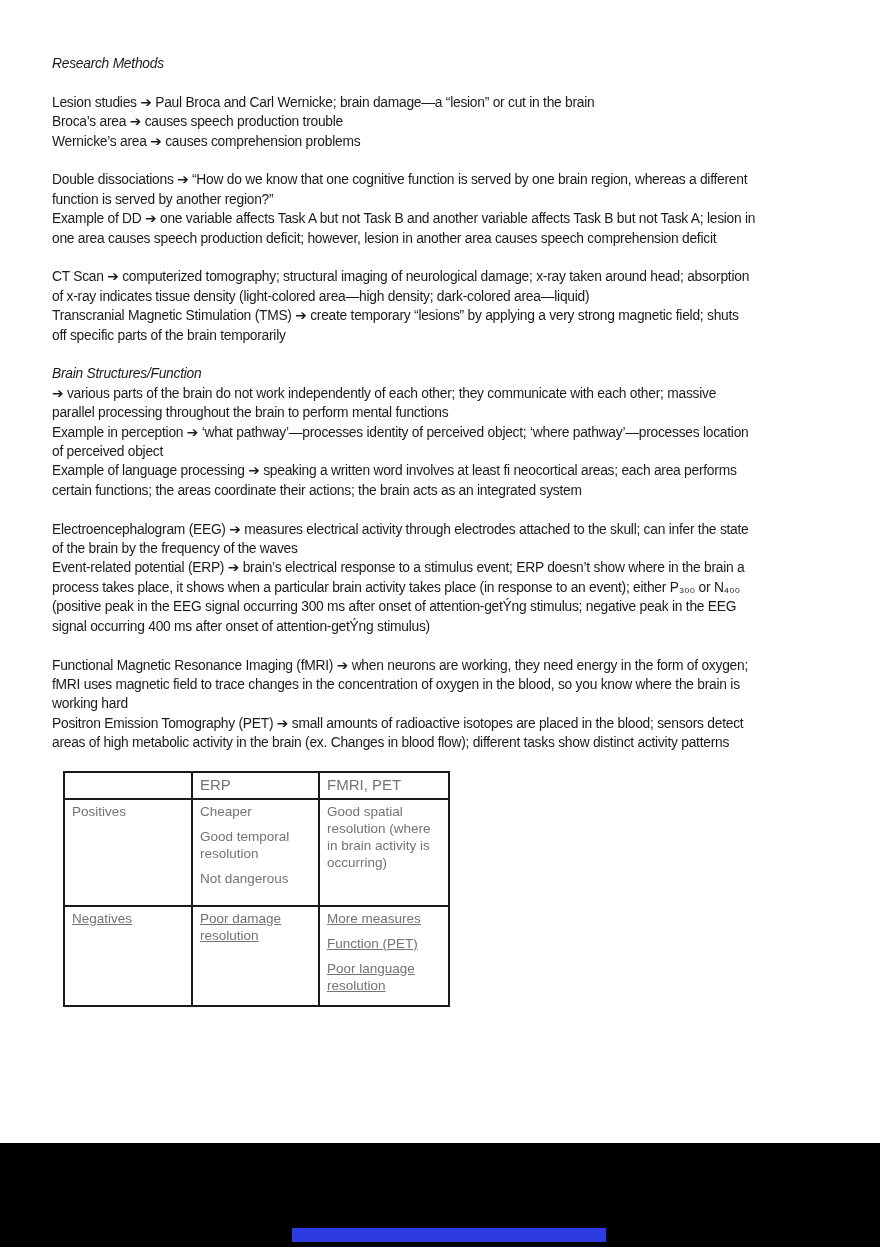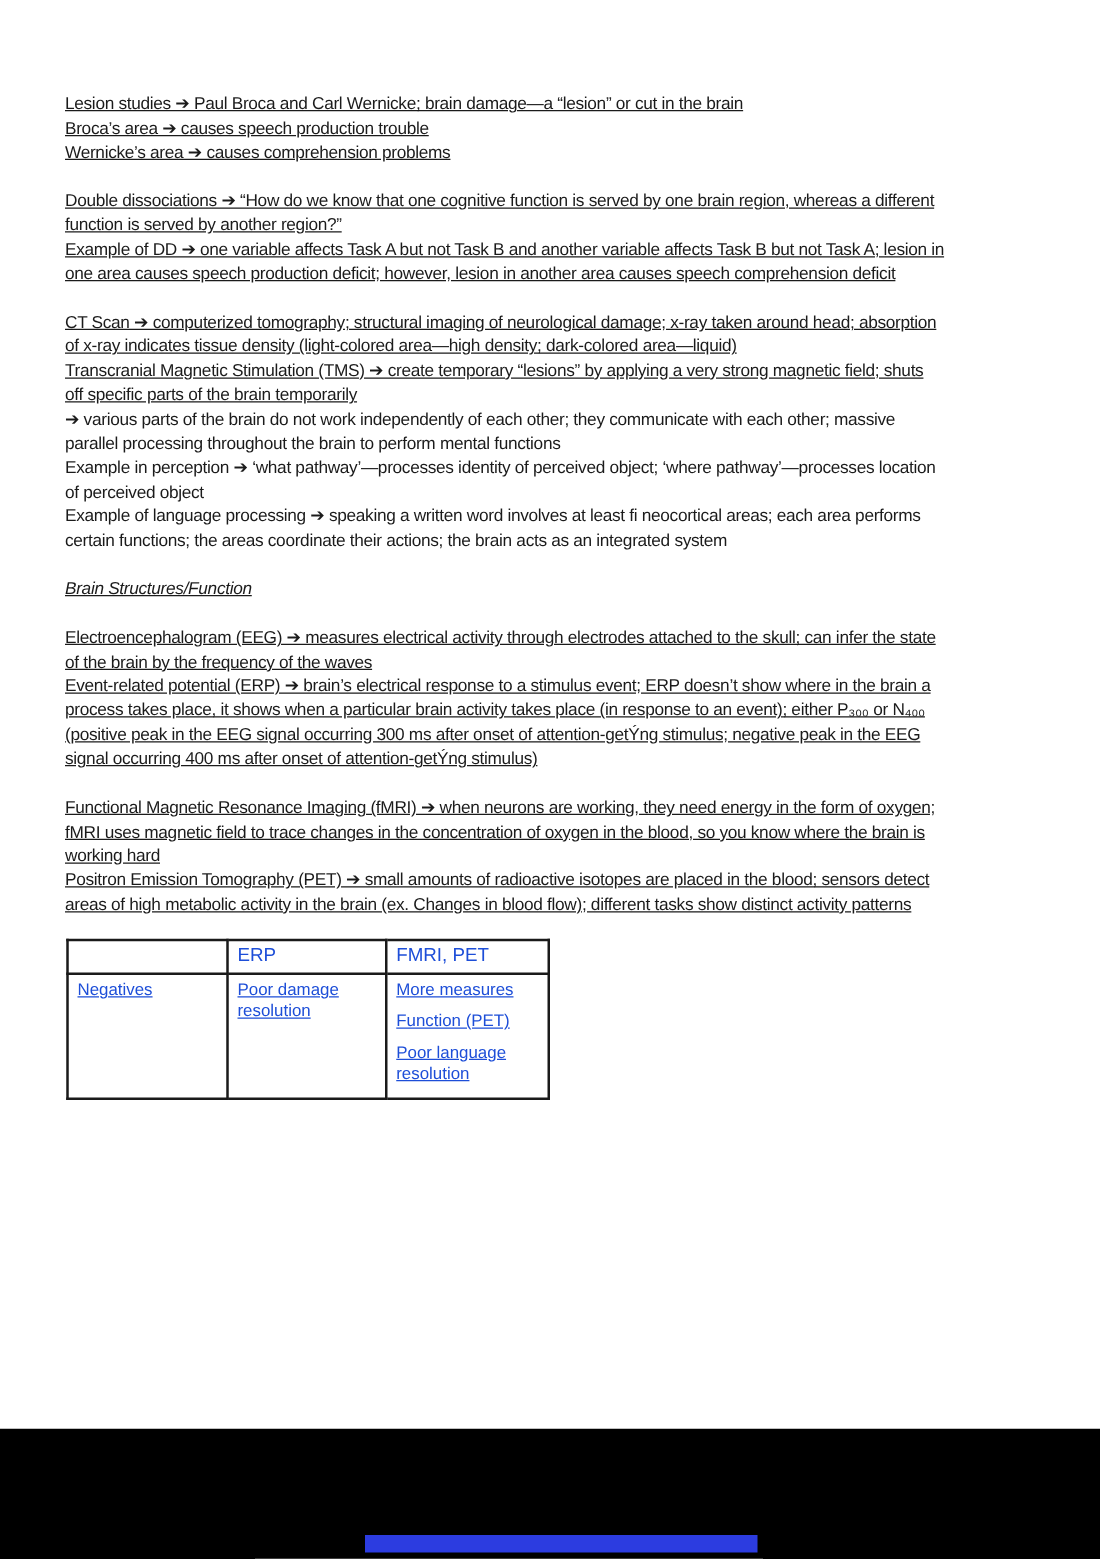--- a/index.html
+++ b/index.html
@@ -6,28 +6,28 @@
   body{
     width:880px;height:1247px;position:relative;overflow:hidden;
     background:#ffffff;color:#1b1b1b;
     font-family:"Liberation Sans","DejaVu Sans",sans-serif;
   }
   .doc{
     position:absolute;left:52px;top:54px;width:812px;
     font-size:13.8px;line-height:19.4px;letter-spacing:-0.25px;
   }
   .para{margin:0;white-space:pre-line;}
-  .para.gap{margin-top:19.4px;text-decoration:underline;}
+  .para.gap{margin-top:19.4px;}
   .para.heading{font-style:italic;}
 
   table.cmp{
     border-collapse:collapse;table-layout:fixed;
-    margin:18px 0 0 1px;width:385px;
+    margin:18px 0 0 11px;width:385px;
     font-size:13.5px;line-height:17px;letter-spacing:0;
-    color:#1d4ed8;
+    color:#737373;
     border-radius:11px;
   }
   table.cmp col.c1{width:128px;}
   table.cmp col.c2{width:127px;}
   table.cmp col.c3{width:130px;}
   .cmp th,.cmp td{
     border:2px solid #1a1a1a;vertical-align:top;text-align:left;
     padding:3px 7px;font-weight:normal;
   }
   .cmp tr.hdr{height:27px;}
@@ -42,38 +42,39 @@
   }
   .progress{
     position:absolute;left:292px;top:1228px;width:314px;height:14px;
     background:#2c3ce0;
   }
 </style>
 </head>
 <body>
 
 <div class="doc">
+  <p class="para heading">Research Methods</p>
   <p class="para gap">Lesion studies ➔ Paul Broca and Carl Wernicke; brain damage—a “lesion” or cut in the brain
 Broca’s area ➔ causes speech production trouble
 Wernicke’s area ➔ causes comprehension problems</p>
   <p class="para gap">Double dissociations ➔ “How do we know that one cognitive function is served by one brain region, whereas a different
 function is served by another region?”
 Example of DD ➔ one variable affects Task A but not Task B and another variable affects Task B but not Task A; lesion in
 one area causes speech production deficit; however, lesion in another area causes speech comprehension deficit</p>
   <p class="para gap">CT Scan ➔ computerized tomography; structural imaging of neurological damage; x-ray taken around head; absorption
 of x-ray indicates tissue density (light-colored area—high density; dark-colored area—liquid)
 Transcranial Magnetic Stimulation (TMS) ➔ create temporary “lesions” by applying a very strong magnetic field; shuts
 off specific parts of the brain temporarily</p>
+  <p class="para heading gap">Brain Structures/Function</p>
   <p class="para">➔ various parts of the brain do not work independently of each other; they communicate with each other; massive
 parallel processing throughout the brain to perform mental functions
 Example in perception ➔ ‘what pathway’—processes identity of perceived object; ‘where pathway’—processes location
 of perceived object
 Example of language processing ➔ speaking a written word involves at least fi neocortical areas; each area performs
 certain functions; the areas coordinate their actions; the brain acts as an integrated system</p>
-  <p class="para heading gap">Brain Structures/Function</p>
   <p class="para gap">Electroencephalogram (EEG) ➔ measures electrical activity through electrodes attached to the skull; can infer the state
 of the brain by the frequency of the waves
 Event-related potential (ERP) ➔ brain’s electrical response to a stimulus event; ERP doesn’t show where in the brain a
 process takes place, it shows when a particular brain activity takes place (in response to an event); either P₃₀₀ or N₄₀₀
 (positive peak in the EEG signal occurring 300 ms after onset of attention-getÝng stimulus; negative peak in the EEG
 signal occurring 400 ms after onset of attention-getÝng stimulus)</p>
   <p class="para gap">Functional Magnetic Resonance Imaging (fMRI) ➔ when neurons are working, they need energy in the form of oxygen;
 fMRI uses magnetic field to trace changes in the concentration of oxygen in the blood, so you know where the brain is
 working hard
 Positron Emission Tomography (PET) ➔ small amounts of radioactive isotopes are placed in the blood; sensors detect
@@ -84,20 +85,31 @@
         <col class="c1">
         <col class="c2">
         <col class="c3">
       </colgroup>
     <tbody>
         <tr class="hdr">
       <th></th>
       <th>ERP</th>
       <th>FMRI, PET</th>
     </tr>
+    <tr class="pos">
+      <td>Positives</td>
+      <td>
+        <div class="cell-item">Cheaper</div>
+        <div class="cell-item">Good temporal resolution</div>
+        <div class="cell-item">Not dangerous</div>
+      </td>
+      <td>
+        <div class="cell-item">Good spatial resolution (where in brain activity is occurring)</div>
+      </td>
+    </tr>
     <tr class="neg">
       <td>Negatives</td>
       <td>
         <div class="cell-item">Poor damage resolution</div>
       </td>
       <td>
         <div class="cell-item">More measures</div>
         <div class="cell-item">Function (PET)</div>
         <div class="cell-item">Poor language resolution</div>
       </td>

